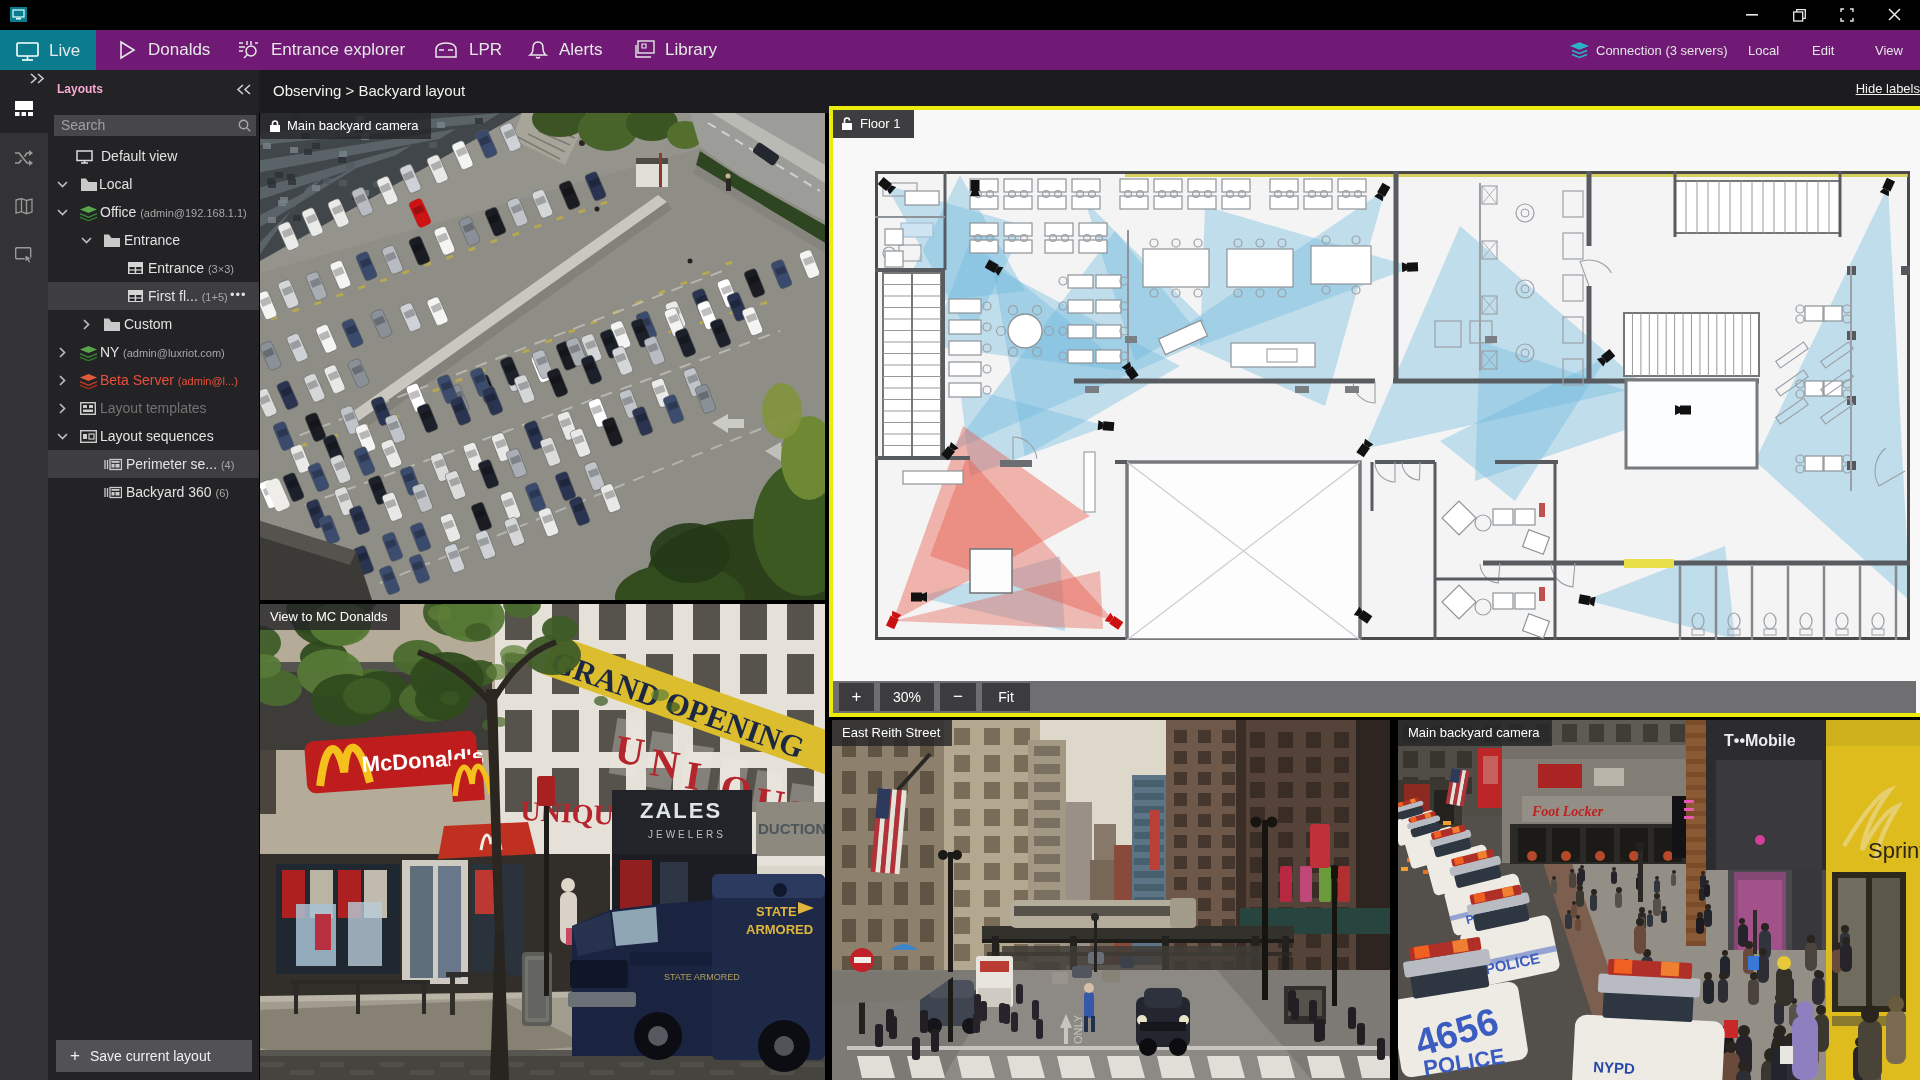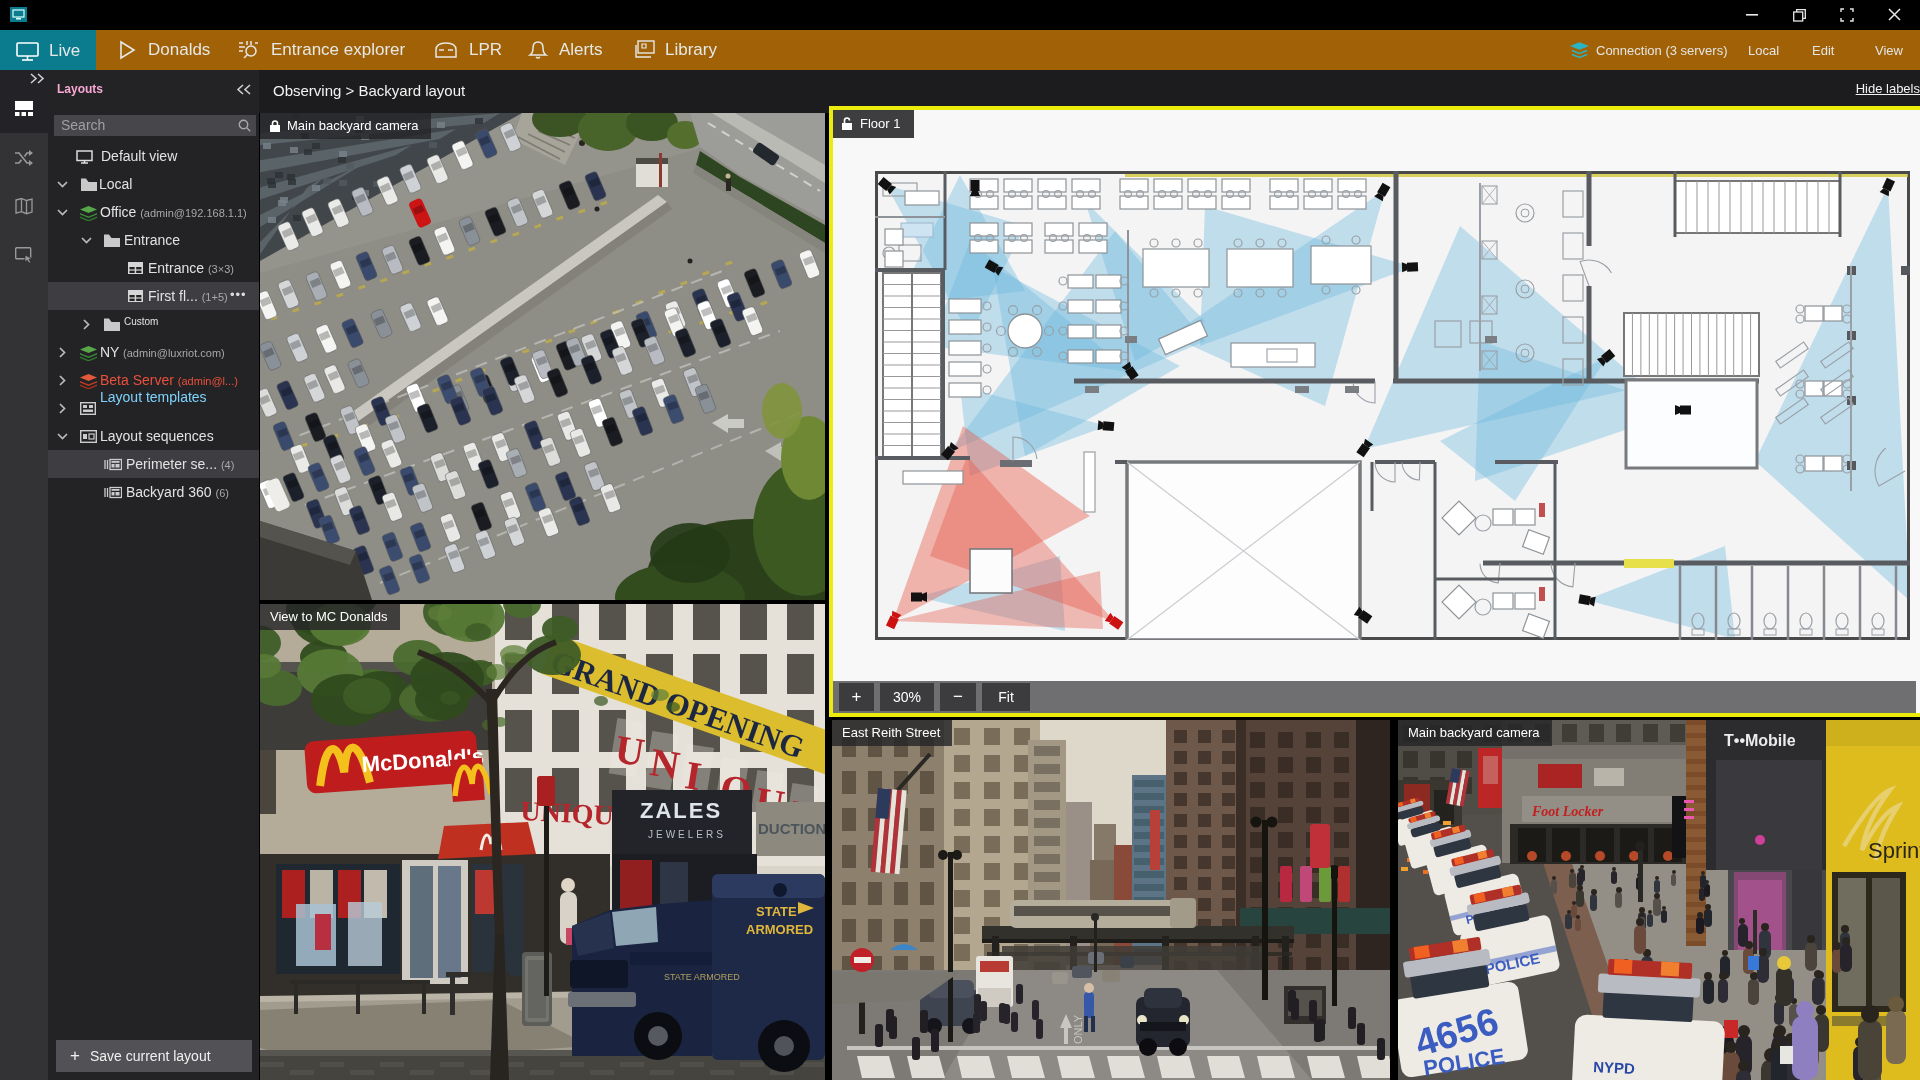--- a/index.html
+++ b/index.html
@@ -1,21 +1,21 @@
 <!DOCTYPE html>
 <html><head><meta charset="utf-8"><style>
 *{margin:0;padding:0;box-sizing:border-box}
 body{width:1920px;height:1080px;background:#000;font-family:"Liberation Sans",sans-serif;overflow:hidden;position:relative}
 .abs{position:absolute}
 
 #titlebar{left:0;top:0;width:1920px;height:30px;background:#000;color:#fff}
 #titlebar .title{left:0;right:0;top:7px;text-align:center;font-size:13px;color:#fff}
 #appicon{left:10px;top:7px;width:17px;height:15px}
 
-#nav{left:0;top:30px;width:1920px;height:40px;background:#a16207}
+#nav{left:0;top:30px;width:1920px;height:40px;background:#701a75}
 .tab{height:40px;display:flex;align-items:center;color:#e6e8e8;font-size:17px;position:absolute;top:0}
 .tab svg{margin-right:10px}
 #livetab{left:0;width:96px;background:#0a7c8d;padding-left:16px;height:42px}
 .navr{position:absolute;top:0;height:40px;display:flex;align-items:center;color:#e3e5e5;font-size:13px}
 
 #strip{left:0;top:70px;width:48px;height:1010px;background:#333336}
 #stripactive{left:0;top:70px;width:48px;height:63px;background:#232327}
 
 #panel{left:48px;top:70px;width:211px;height:1010px;background:#232326;color:#ddd}
 #panelhead{left:57px;top:82px;font-size:12px;font-weight:bold;color:#f9a8d4}
@@ -204,21 +204,21 @@
 <div class="abs" style="left:148px;top:288px;font-size:14px;color:#e2e2e2">First fl... <span class="small" style="">(1+5)</span></div>
 <div class="abs" style="left:230px;top:287px;color:#ddd;font-size:13px;letter-spacing:1px">•••</div>
 <div class="row" style="top:310px"></div>
 <svg class="abs" style="left:83px;top:319px" width="7" height="11" viewBox="0 0 7 11">
     <path d="M1 1 L5.5 5.5 L1 10" stroke="#bbb" stroke-width="1.7" fill="none"></path>
   </svg>
 <svg class="abs" style="position:absolute;left:104px;top:318px" width="16" height="13" viewBox="0 0 16 13">
     <path d="M0 2 h6 l1.5 2 H16 V13 H0 Z" fill="#c9c9c9"></path>
     <path d="M0 2 V0.5 h5 l1 1.5" fill="#c9c9c9"></path>
   </svg>
-<div class="abs" style="left:124px;top:316px;font-size:10px;color:#e2e2e2">Custom</div>
+<div class="abs" style="left:124px;top:316px;font-size:14px;color:#e2e2e2">Custom</div>
 <div class="row" style="top:338px"></div>
 <svg class="abs" style="left:59px;top:347px" width="7" height="11" viewBox="0 0 7 11">
     <path d="M1 1 L5.5 5.5 L1 10" stroke="#bbb" stroke-width="1.7" fill="none"></path>
   </svg>
 <svg class="abs" style="position:absolute;left:80px;top:346px" width="17" height="15" viewBox="0 0 17 15">
     <path d="M0 3.5 L8.5 0 L17 3.5 L8.5 7 Z" fill="#57a64a"></path>
     <path d="M0 7 L8.5 10.5 L17 7 L17 8.5 L8.5 12 L0 8.5 Z" fill="#3c8a37"></path>
     <path d="M0 10.5 L8.5 14 L17 10.5 L17 12 L8.5 15.5 L0 12 Z" fill="#2f7a2c"></path>
   </svg>
 <div class="abs" style="left:100px;top:344px;font-size:14px;color:#e2e2e2">NY <span class="small" style="">(admin@luxriot.com)</span></div>
@@ -235,21 +235,21 @@
 <div class="row" style="top:394px"></div>
 <svg class="abs" style="left:59px;top:403px" width="7" height="11" viewBox="0 0 7 11">
     <path d="M1 1 L5.5 5.5 L1 10" stroke="#bbb" stroke-width="1.7" fill="none"></path>
   </svg>
 <svg class="abs" style="position:absolute;left:80px;top:402px" width="16" height="13" viewBox="0 0 16 13">
     <rect x="0.7" y="0.7" width="14.6" height="11.6" fill="none" stroke="#ccc" stroke-width="1.4"></rect>
     <rect x="3" y="3" width="4" height="3" fill="#ccc"></rect>
     <rect x="9" y="3" width="4" height="3" fill="#ccc"></rect>
     <rect x="3" y="7.5" width="10" height="2.5" fill="#ccc"></rect>
   </svg>
-<div class="abs" style="left:100px;top:389px;font-size:14px;color:#7dd3fc">Layout templates</div>
+<div class="abs" style="left:100px;top:400px;font-size:14px;color:#737373">Layout templates</div>
 <div class="row" style="top:422px"></div>
 <svg class="abs" style="left:57px;top:433px" width="11" height="7" viewBox="0 0 11 7">
     <path d="M1 1 L5.5 5.5 L10 1" stroke="#bbb" stroke-width="1.7" fill="none"></path>
   </svg>
 <svg class="abs" style="position:absolute;left:80px;top:430px" width="17" height="13" viewBox="0 0 17 13">
     <rect x="0.7" y="0.7" width="15.6" height="11.6" fill="none" stroke="#ccc" stroke-width="1.4"></rect>
     <rect x="3" y="4" width="4" height="5" fill="#ccc"></rect>
     <rect x="9" y="4" width="5" height="5" fill="none" stroke="#ccc" stroke-width="1.2"></rect>
   </svg>
 <div class="abs" style="left:100px;top:428px;font-size:14px;color:#e2e2e2">Layout sequences</div>

